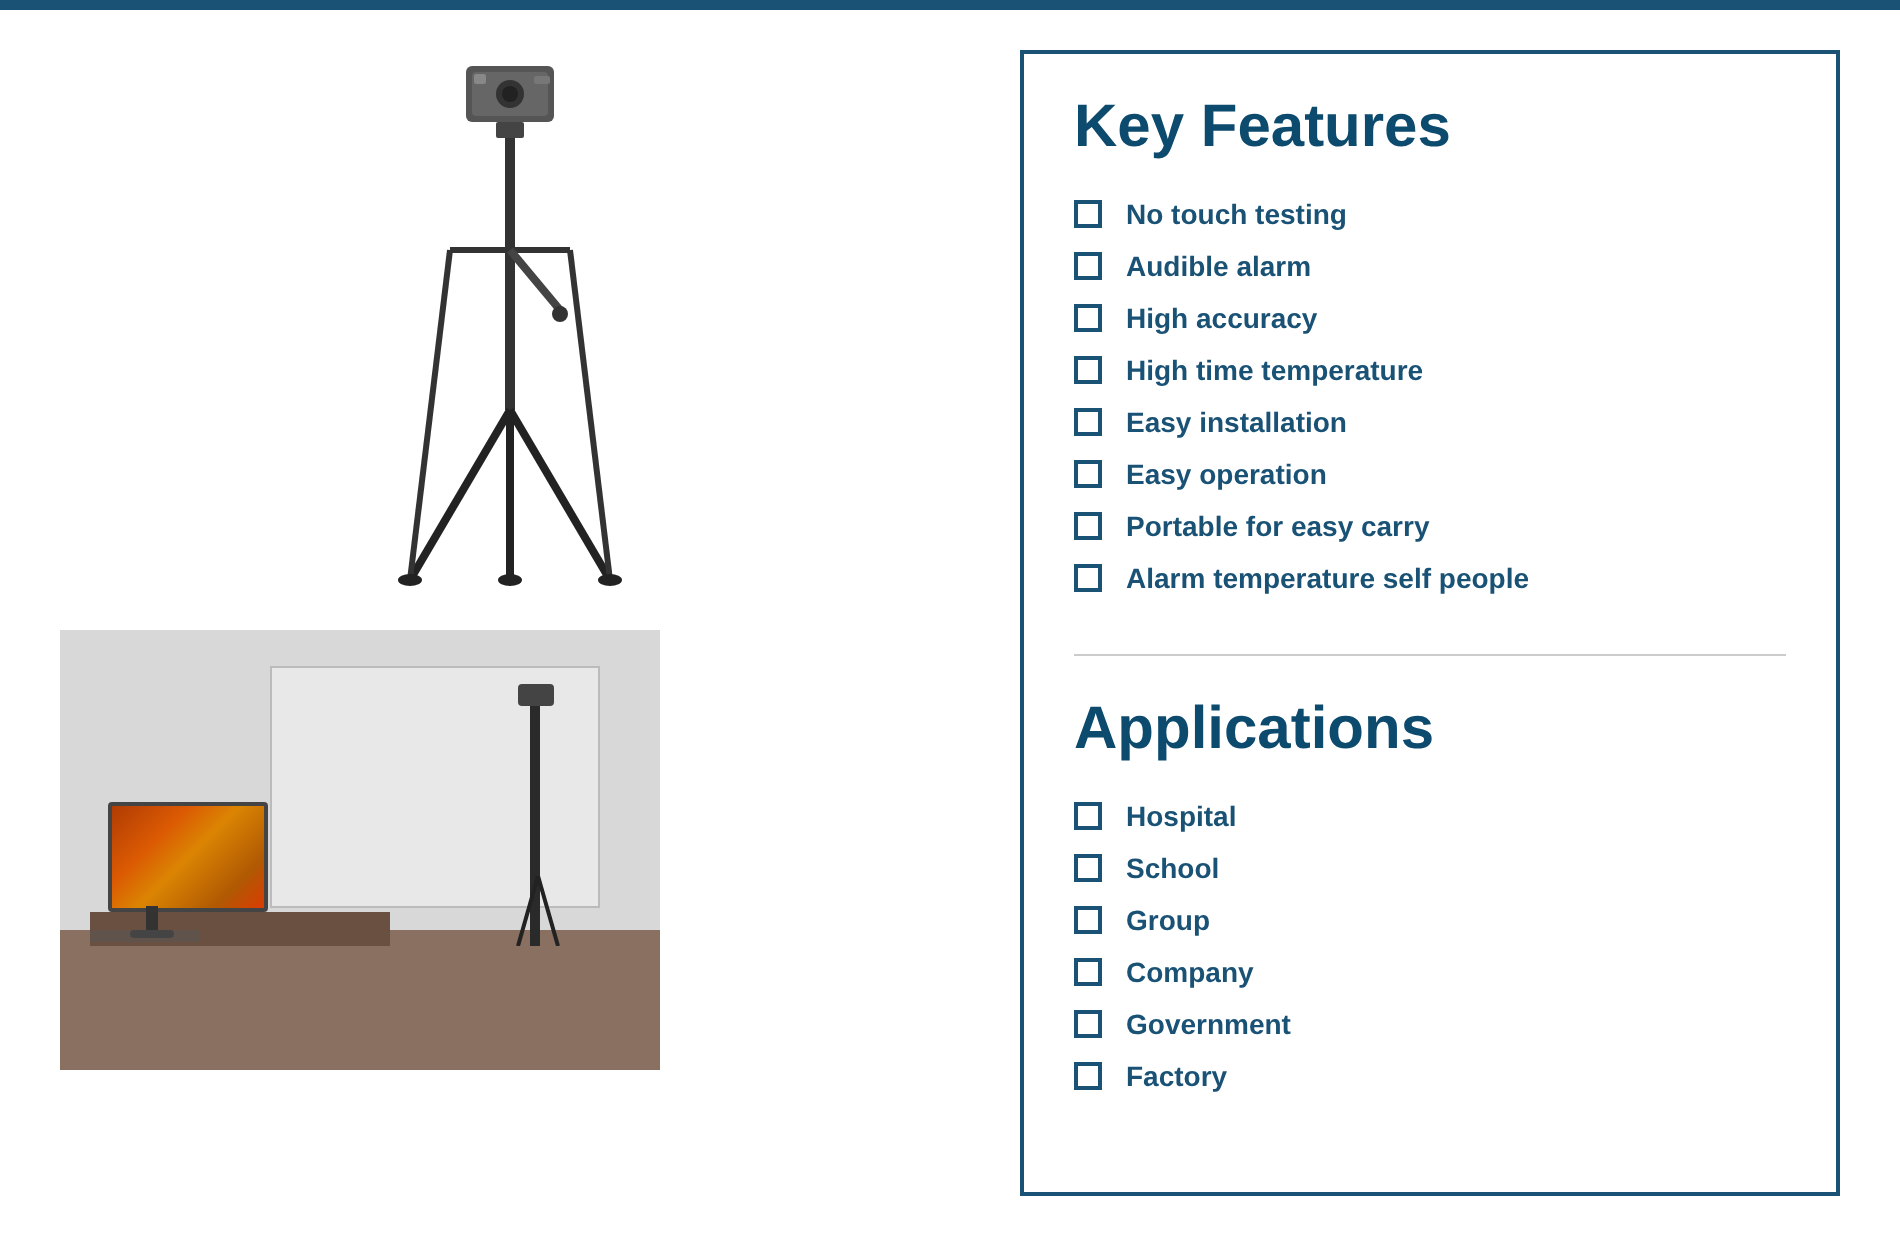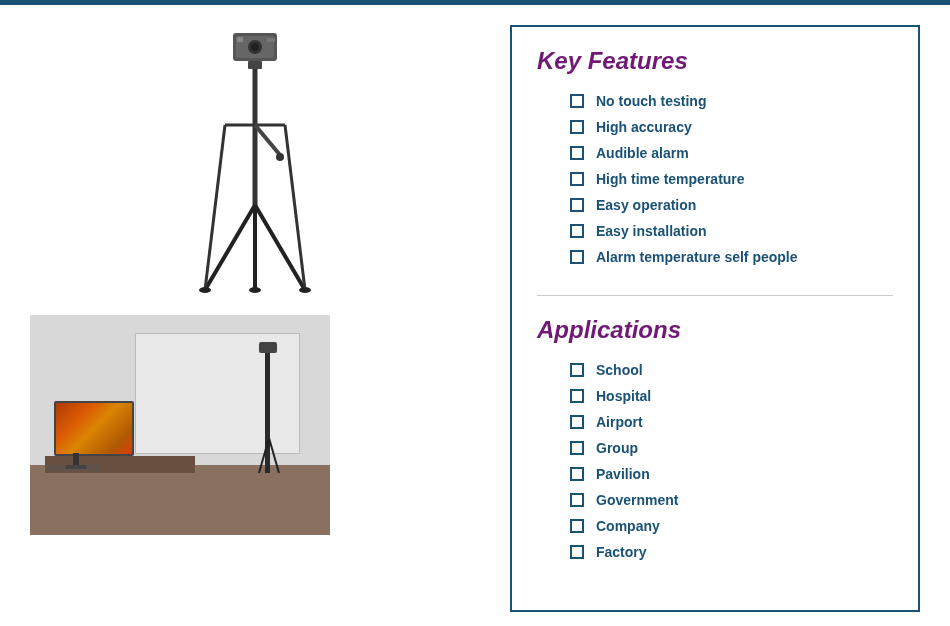--- a/index.html
+++ b/index.html
@@ -63,40 +63,38 @@
       flex: 1;
     }
 
     .features-box {
       border: 2px solid #1a5276;
       padding: 20px 25px;
       min-height: 540px;
     }
 
     .section-title {
-      color: #701a75;
-      font-size: 24px;
+      color: #0c4a6e;
+      font-size: 30px;
       font-weight: bold;
       margin-bottom: 18px;
-      font-style: italic;
     }
 
     .feature-list {
       list-style: none;
       margin-bottom: 30px;
     }
 
     .feature-list li {
       display: flex;
       align-items: center;
       margin-bottom: 10px;
       color: #1a5276;
       font-size: 14px;
       font-weight: bold;
-      margin-left: 33px;
     }
 
     .checkbox-icon {
       width: 14px;
       height: 14px;
       border: 2px solid #1a5276;
       display: inline-block;
       margin-right: 12px;
       flex-shrink: 0;
     }
@@ -190,76 +188,72 @@
 
       <div class="section-title">Key Features</div>
 
       <ul class="feature-list" id="features-list">
       <li>
             <span class="checkbox-icon"></span>
             <span>No touch testing</span>
           </li>
           <li>
             <span class="checkbox-icon"></span>
+            <span>Audible alarm</span>
+          </li>
+          <li>
+            <span class="checkbox-icon"></span>
             <span>High accuracy</span>
           </li>
           <li>
             <span class="checkbox-icon"></span>
-            <span>Audible alarm</span>
-          </li>
-          <li>
-            <span class="checkbox-icon"></span>
             <span>High time temperature</span>
           </li>
           <li>
             <span class="checkbox-icon"></span>
+            <span>Easy installation</span>
+          </li>
+          <li>
+            <span class="checkbox-icon"></span>
             <span>Easy operation</span>
           </li>
           <li>
             <span class="checkbox-icon"></span>
-            <span>Easy installation</span>
+            <span>Portable for easy carry</span>
           </li>
           <li>
             <span class="checkbox-icon"></span>
             <span>Alarm temperature self people</span>
           </li>
         </ul>
 
       <div class="section-divider"></div>
 
       <div class="section-title">Applications</div>
 
       <ul class="feature-list" id="applications-list">
       <li>
             <span class="checkbox-icon"></span>
+            <span>Hospital</span>
+          </li>
+          <li>
+            <span class="checkbox-icon"></span>
             <span>School</span>
           </li>
           <li>
             <span class="checkbox-icon"></span>
-            <span>Hospital</span>
-          </li>
-          <li>
-            <span class="checkbox-icon"></span>
-            <span>Airport</span>
-          </li>
-          <li>
-            <span class="checkbox-icon"></span>
             <span>Group</span>
           </li>
           <li>
             <span class="checkbox-icon"></span>
-            <span>Pavilion</span>
+            <span>Company</span>
           </li>
           <li>
             <span class="checkbox-icon"></span>
             <span>Government</span>
-          </li>
-          <li>
-            <span class="checkbox-icon"></span>
-            <span>Company</span>
           </li>
           <li>
             <span class="checkbox-icon"></span>
             <span>Factory</span>
           </li>
         </ul>
 
     </div>
   </div>
 

